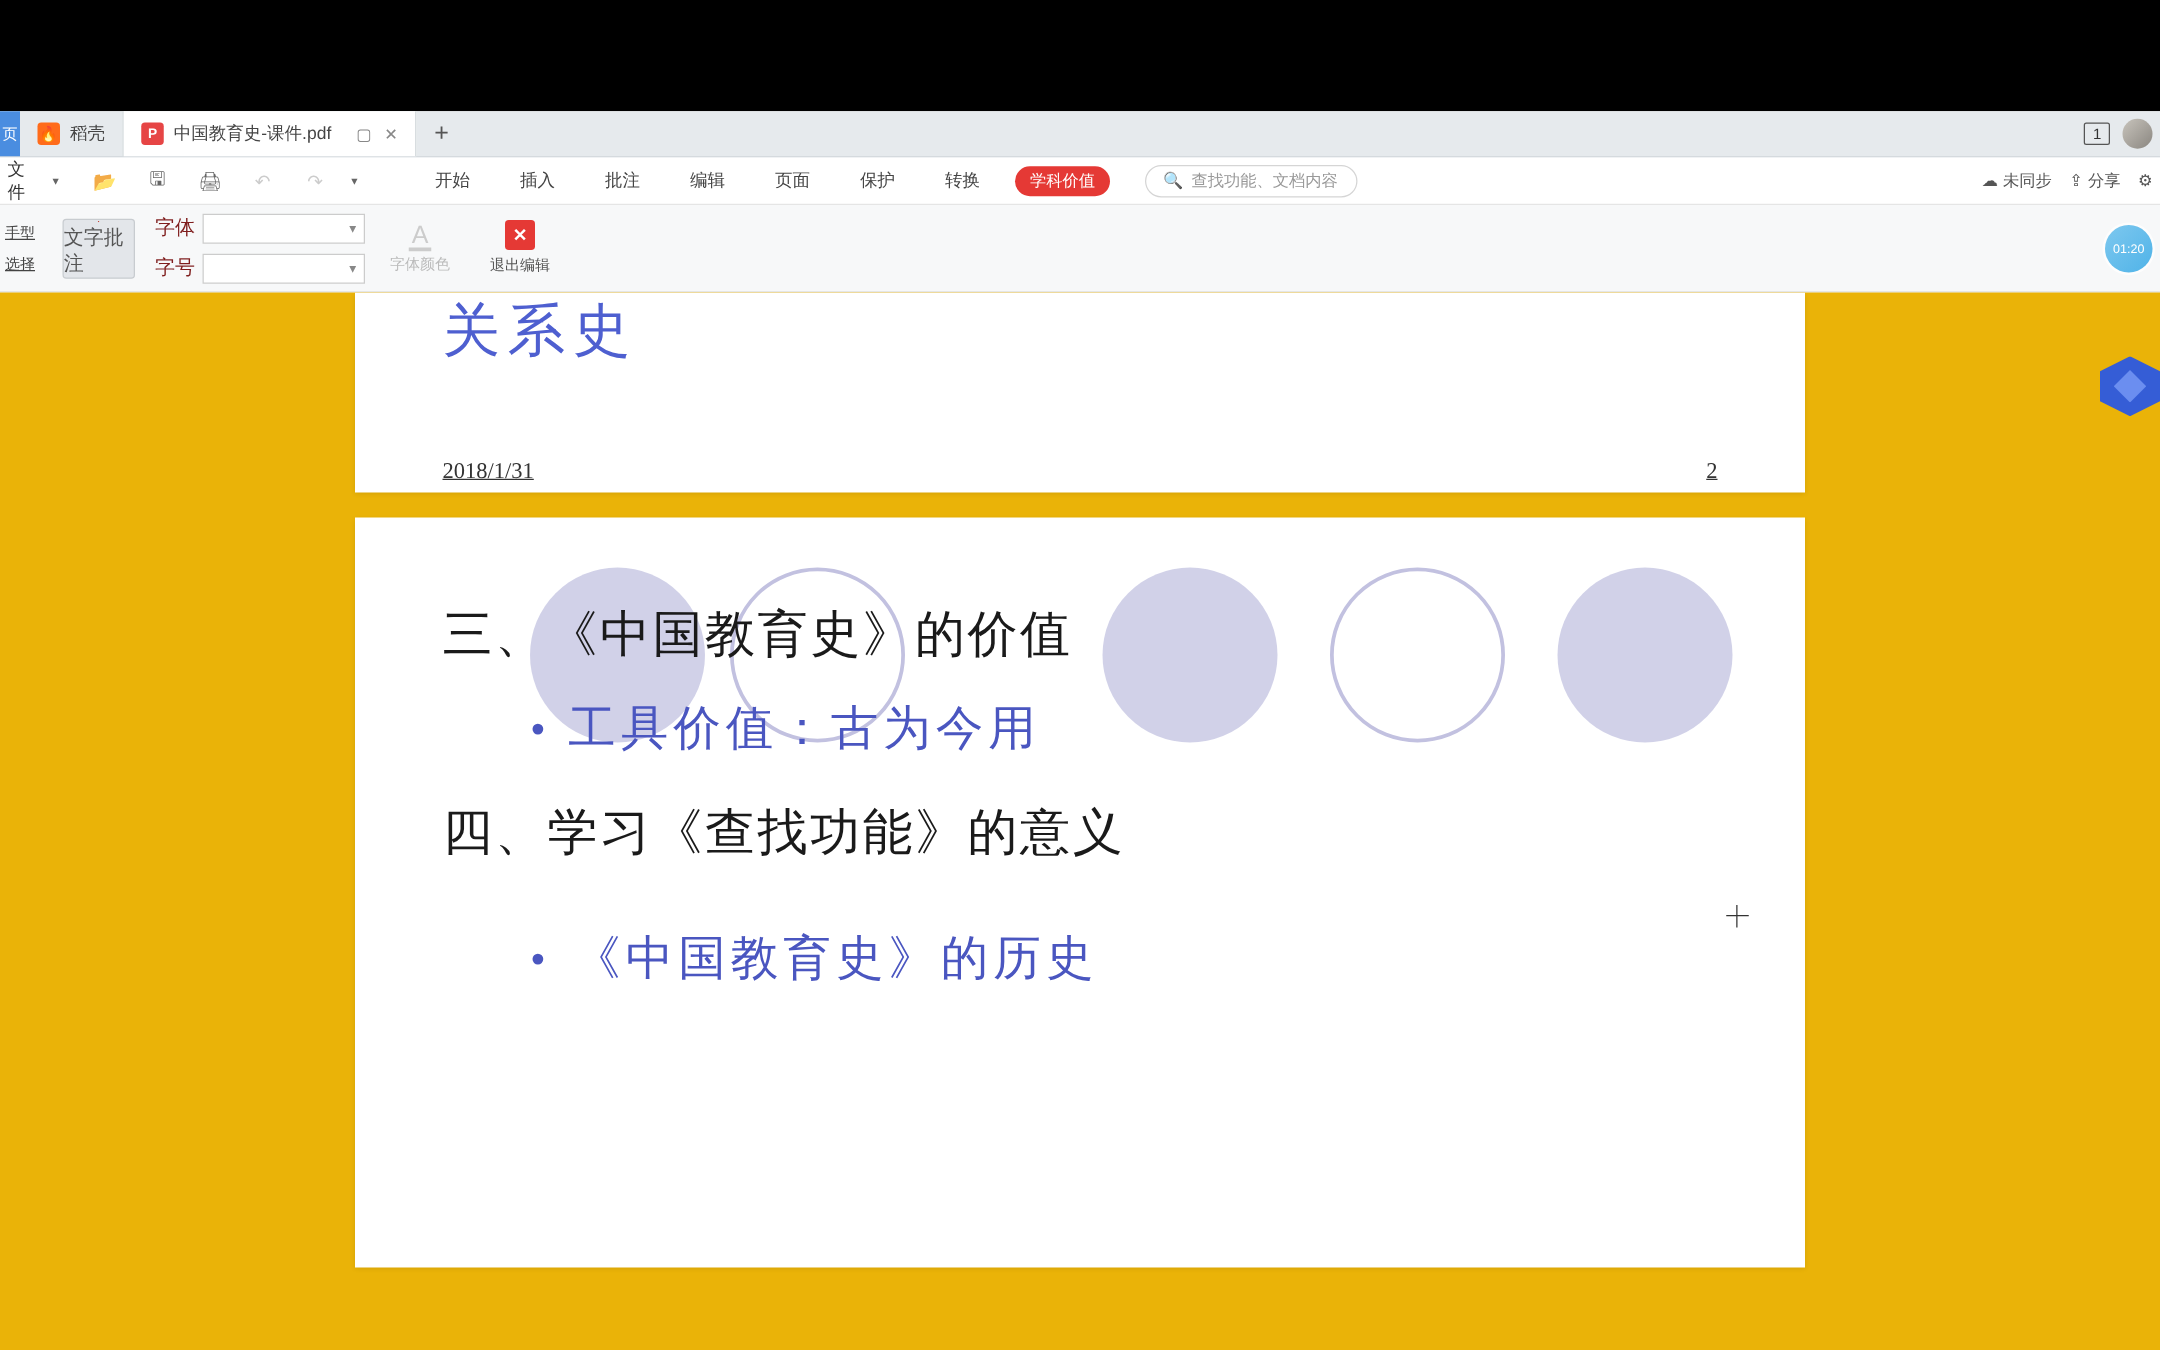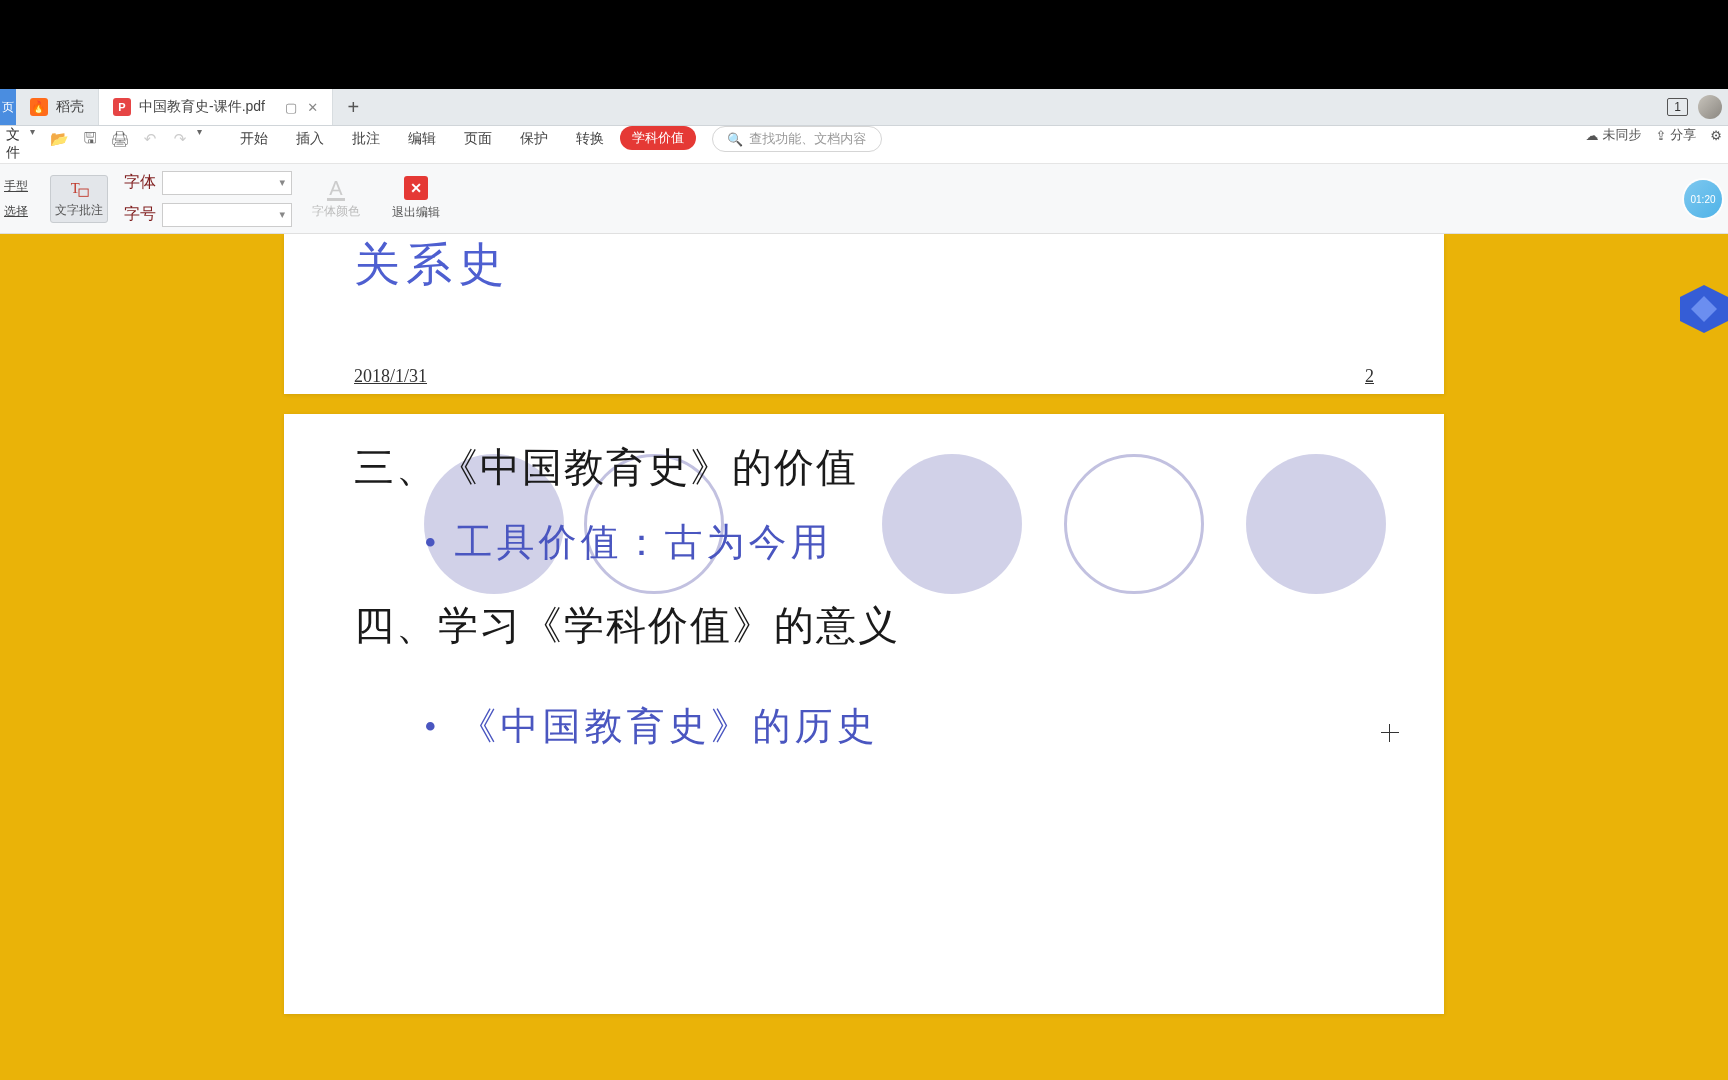--- a/index.html
+++ b/index.html
@@ -12,21 +12,21 @@
 .tab.active { background: #fff; }
 .tab-icon { width: 18px; height: 18px; display: inline-flex; align-items: center; justify-content: center; border-radius: 3px; }
 .tab-icon.orange { background: #ff6b1a; color: #fff; font-size: 12px; font-weight: bold; }
 .tab-icon.red { background: #e64545; color: #fff; font-size: 11px; font-weight: bold; }
 .tab-actions { display: flex; gap: 10px; margin-left: 12px; color: #888; }
 .tab-x { cursor: pointer; font-size: 13px; }
 .tab-add { width: 40px; display: flex; align-items: center; justify-content: center; color: #555; font-size: 20px; cursor: pointer; }
 .tab-right { position: absolute; right: 6px; top: 0; height: 100%; display: flex; align-items: center; gap: 10px; }
 .window-counter { border: 1.5px solid #555; padding: 1px 6px; font-size: 12px; color: #333; border-radius: 2px; }
 .avatar { width: 24px; height: 24px; border-radius: 50%; background: linear-gradient(135deg,#c8c4bc,#8a8680); }
-.menu-bar { height: 38px; background: #fff; display: flex; align-items: flex-start; padding: 0 6px; border-bottom: 1px solid #e5e5e5; gap: 4px; font-size: 14px; color: #333; position: relative; }
+.menu-bar { height: 38px; background: #fff; display: flex; align-items: center; padding: 0 6px; border-bottom: 1px solid #e5e5e5; gap: 16px; font-size: 14px; color: #333; position: relative; }
 .menu-left-partial { width: 20px; color: #333; }
 .chev-down { font-size: 10px; color: #666; margin-right: 8px; }
 .icon-btn { width: 26px; height: 26px; display: inline-flex; align-items: center; justify-content: center; color: #666; cursor: pointer; font-size: 15px; }
 .icon-btn.disabled { color: #ccc; }
 .menu-sep { width: 10px; }
 .menu-item { padding: 4px 12px; cursor: pointer; color: #444; }
 .menu-badge { background: #e53935; color: #fff; padding: 3px 12px; border-radius: 12px; font-size: 13px; font-weight: 500; cursor: pointer; }
 .search-box { display: flex; align-items: center; border: 1px solid #d5d5d5; border-radius: 16px; padding: 3px 14px; margin-left: 12px; color: #999; font-size: 13px; gap: 6px; width: 170px; }
 .menu-right { position: absolute; right: 6px; display: flex; align-items: center; gap: 14px; font-size: 13px; color: #555; }
 .menu-right-item { display: flex; align-items: center; gap: 4px; cursor: pointer; }
@@ -42,21 +42,21 @@
 .font-color-icon { display: flex; flex-direction: column; align-items: center; color: #bbb; font-size: 12px; gap: 2px; padding: 0 6px; }
 .font-color-A { font-size: 20px; color: #ccc; border-bottom: 3px solid #ccc; padding: 0 2px; line-height: 1; }
 .exit-edit { display: flex; flex-direction: column; align-items: center; gap: 4px; margin-left: 12px; cursor: pointer; }
 .exit-edit-icon { width: 24px; height: 24px; background: #e53935; color: #fff; display: flex; align-items: center; justify-content: center; font-weight: bold; border-radius: 3px; font-size: 14px; }
 .timer-badge { position: absolute; right: 6px; top: 16px; width: 38px; height: 38px; border-radius: 50%; background: linear-gradient(135deg,#7ec8ef,#4fb3e8); color: #fff; font-size: 10px; display: flex; align-items: center; justify-content: center; box-shadow: 0 0 0 2px rgba(255,255,255,0.7); }
 .document-area { position: absolute; top: 145px; left: 0; right: 0; bottom: 0; background: #eab308; overflow: hidden; }
 .page { background: #fff; width: 1160px; margin: 0 auto 20px auto; position: relative; box-shadow: 0 1px 4px rgba(0,0,0,0.1); }
 .page1 { height: 160px; padding: 0 70px 30px 70px; }
 .page1-title-fragment { font-size: 46px; color: #4e5fd0; font-family: "SimSun", serif; letter-spacing: 6px; }
 .page1-footer { display: flex; justify-content: space-between; font-size: 18px; color: #333; margin-top: 70px; font-family: "SimSun", serif; text-decoration: underline; }
-.page2 { height: 600px; padding: 26px 70px; position: relative; }
+.page2 { height: 600px; padding: 66px 70px; position: relative; }
 .circles { position: absolute; top: 40px; left: 140px; display: flex; gap: 40px; z-index: 0; }
 .circle { width: 140px; height: 140px; border-radius: 50%; }
 .c-filled { background: #c2c1e0; opacity: 0.75; }
 .c-outline { border: 3px solid #c2c1e0; }
 .circles .circle:nth-child(2) { margin-left: -20px; }
 .circles2 { position: absolute; top: 40px; right: 58px; display: flex; gap: 42px; z-index: 0; }
 .content { position: relative; z-index: 1; font-family: "SimSun", serif; }
 .heading { font-size: 40px; color: #1a1a1a; margin-bottom: 22px; letter-spacing: 2px; }
 .bullet { font-size: 38px; color: #4a56c0; margin-left: 70px; margin-bottom: 18px; letter-spacing: 4px; display: flex; align-items: center; }
 .bullet::before { content: "•"; color: #4a56c0; margin-right: 14px; font-size: 36px; }
@@ -137,21 +137,21 @@
     <div class="tool-left-partial">
       <span>手型</span>
       <span>选择</span>
     </div>
     <div class="tool-group">
       <div class="tool-btn-large">
         <svg viewBox="0 0 24 24">
             <text x="3" y="16" font-size="16" fill="#c0392b" font-family="serif">T</text>
             <rect x="12" y="12" width="10" height="8" fill="none" stroke="#c0392b" stroke-width="1"></rect>
           </svg>
-        <span style="font-size:12px">文字批注</span>
+        <span style="font-size:16px">文字批注</span>
       </div>
     </div>
     <div class="tool-font-rows">
       <div class="tool-row">
         <span class="tool-label">字体</span>
         <div class="tool-select">▾</div>
       </div>
       <div class="tool-row">
         <span class="tool-label">字号</span>
         <div class="tool-select">▾</div>
@@ -182,21 +182,21 @@
         <div class="circle c-outline"></div>
       </div>
       <div class="circles2">
         <div class="circle c-filled"></div>
         <div class="circle c-outline"></div>
         <div class="circle c-filled"></div>
       </div>
       <div class="content">
         <div class="heading">三、《中国教育史》的价值</div>
         <div class="bullet">工具价值：古为今用</div>
-        <div class="heading2">四、学习《学科价值》的意义</div>
+        <div class="heading2">四、学习《查找功能》的意义</div>
         <div class="bullet-sub">《中国教育史》的历史</div>
       </div>
       <div class="crosshair"></div>
     </div>
   </div>
 
 </div>
 
 <div class="side-widget">
   <div class="side-widget-inner"></div>

